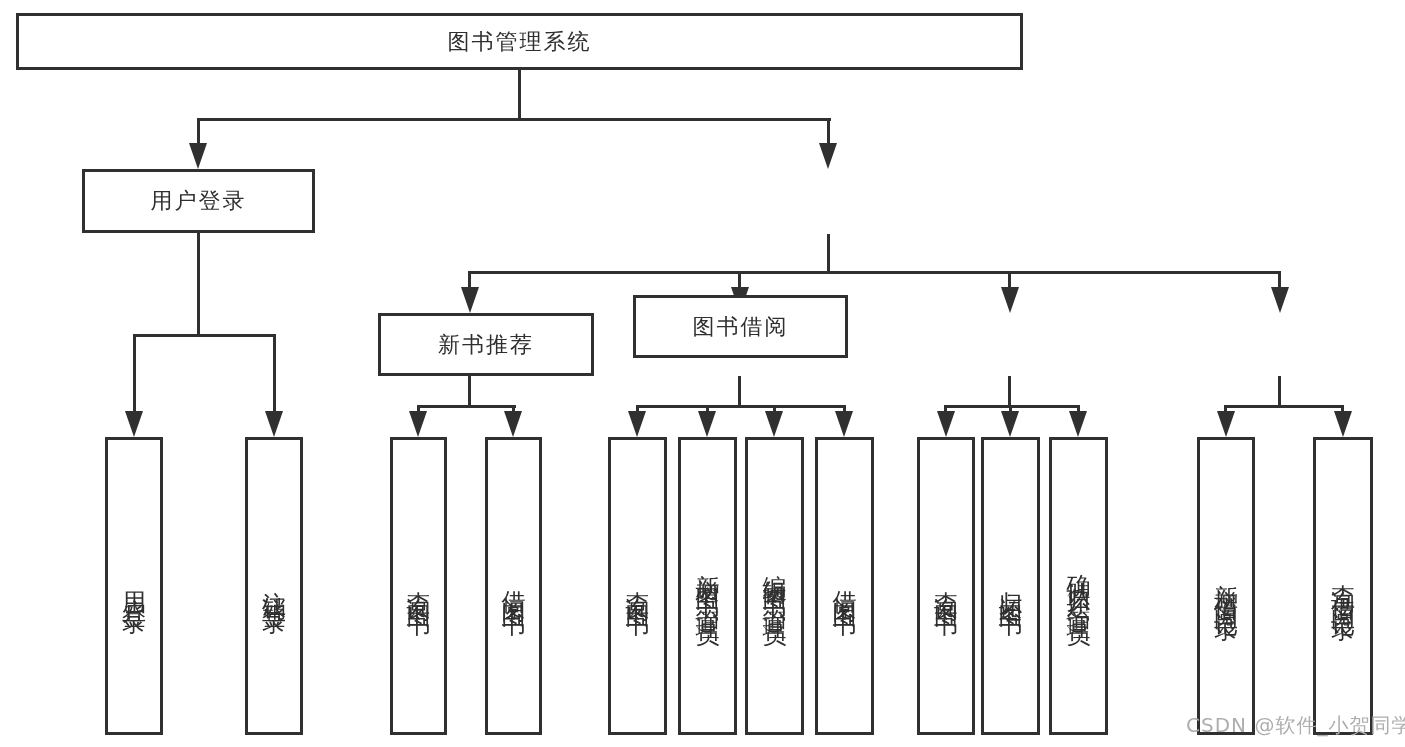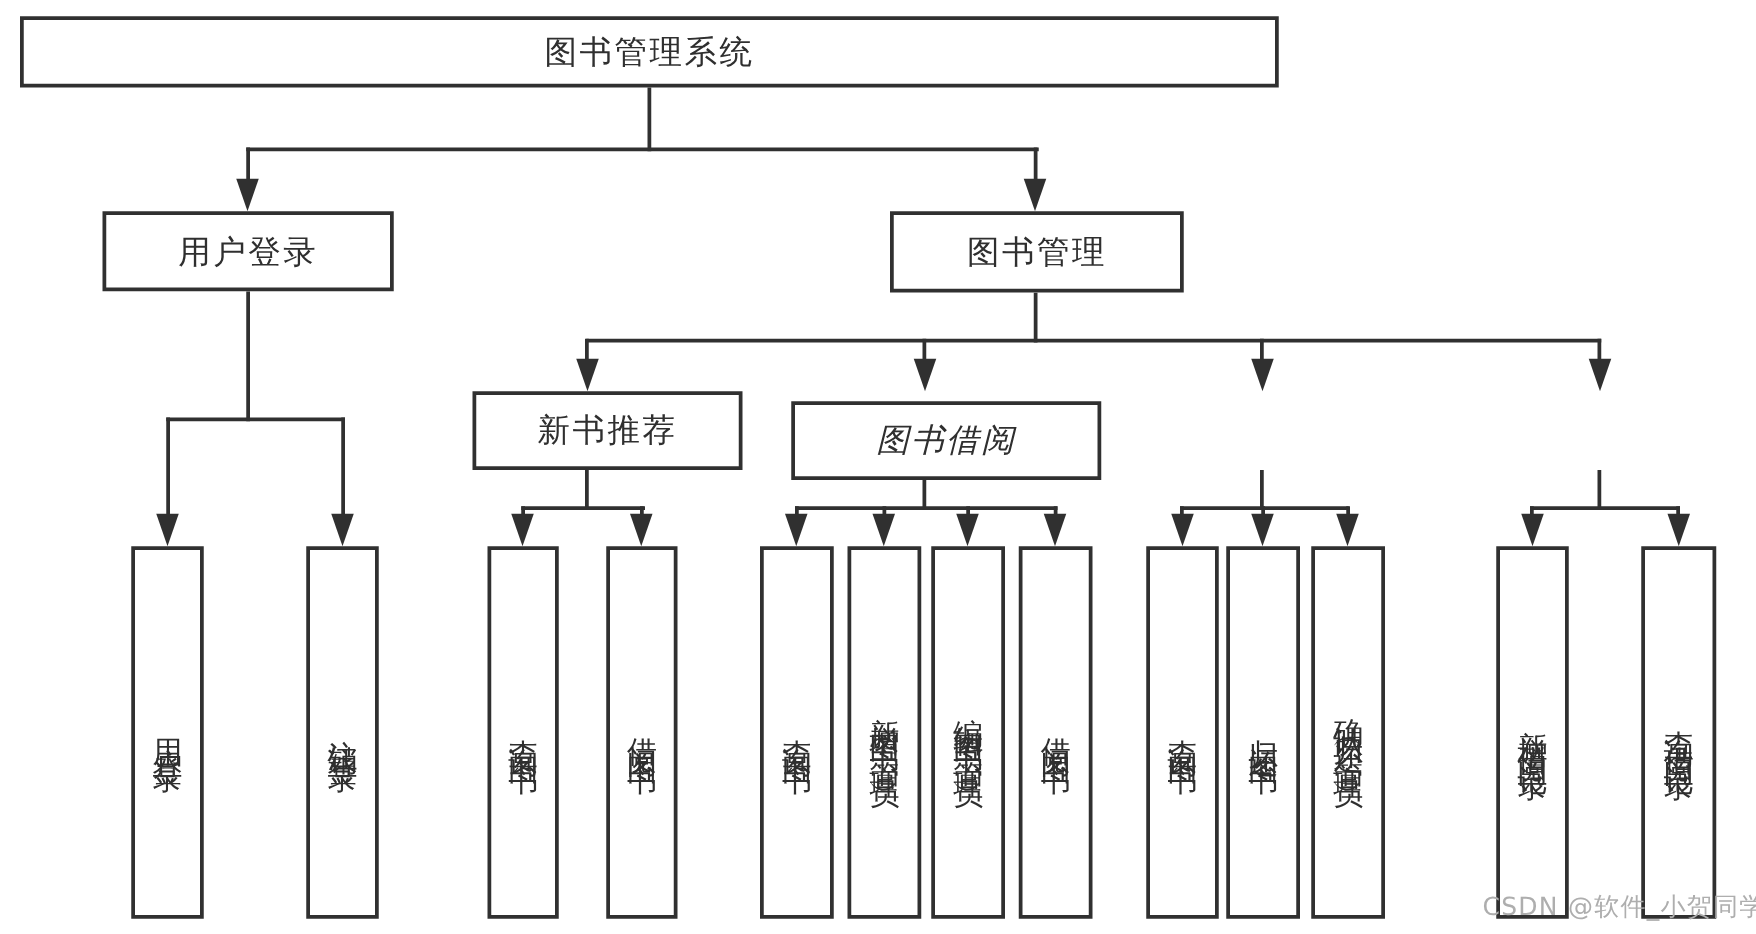--- a/index.html
+++ b/index.html
@@ -4,39 +4,38 @@
 <style>
   html,body{margin:0;padding:0;background:#fff;}
   .canvas{
     position:relative;width:1405px;height:747px;background:#ffffff;
     font-family:"DejaVu Sans","Liberation Sans",sans-serif;overflow:hidden;
   }
   .box{
     position:absolute;box-sizing:border-box;border:3px solid #303030;background:#ffffff;
     display:flex;align-items:center;justify-content:center;color:#2f2f2f;z-index:2;
   }
-  .hbox{font-size:26px;letter-spacing:2px;white-space:nowrap;}
+  .hbox{font-size:22px;letter-spacing:2px;white-space:nowrap;}
   .vbox{writing-mode:vertical-rl;text-orientation:mixed;font-size:24px;letter-spacing:7px;line-height:1;}
   .line{position:absolute;background:#303030;z-index:1;}
   .ah{position:absolute;width:0;height:0;z-index:1;
     border-left:9px solid transparent;border-right:9px solid transparent;border-top:26px solid #303030;}
   .wm{position:absolute;color:#aeaeae;font-size:20px;letter-spacing:1px;z-index:6;white-space:nowrap;}
 </style>
 </head>
 <body>
 
 <div class="canvas">
 
   <div class="box hbox" style="left:16px;top:13px;width:1007px;height:57px;">图书管理系统</div>
 
   <div class="box hbox" style="left:82px;top:169px;width:233px;height:64px;">用户登录</div>
-  <div class="box hbox" style="left:712px;top:169px;width:235px;height:65px;">图书管理</div>
 
   <div class="box hbox" style="left:362px;top:313px;width:216px;height:63px;margin-left:16px;">新书推荐</div>
-  <div class="box hbox" style="left:633px;top:321px;width:248px;height:63px;font-style:italic;">图书借阅</div>
+  <div class="box hbox" style="left:633px;top:295px;width:215px;height:63px;">图书借阅</div>
 
   <div class="box vbox" style="left:105px;top:437px;width:58px;height:298px;">用户登录</div>
   <div class="box vbox" style="left:245px;top:437px;width:58px;height:298px;">注销登录</div>
 
   <div class="box vbox" style="left:390px;top:437px;width:57px;height:298px;">查询图书</div>
   <div class="box vbox" style="left:485px;top:437px;width:57px;height:298px;">借阅图书</div>
 
   <div class="box vbox" style="left:608px;top:437px;width:59px;height:298px;">查询图书</div>
   <div class="box vbox" style="left:678px;top:437px;width:59px;height:298px;">新增图书（管理员）</div>
   <div class="box vbox" style="left:745px;top:437px;width:59px;height:298px;">编辑图书（管理员）</div>

